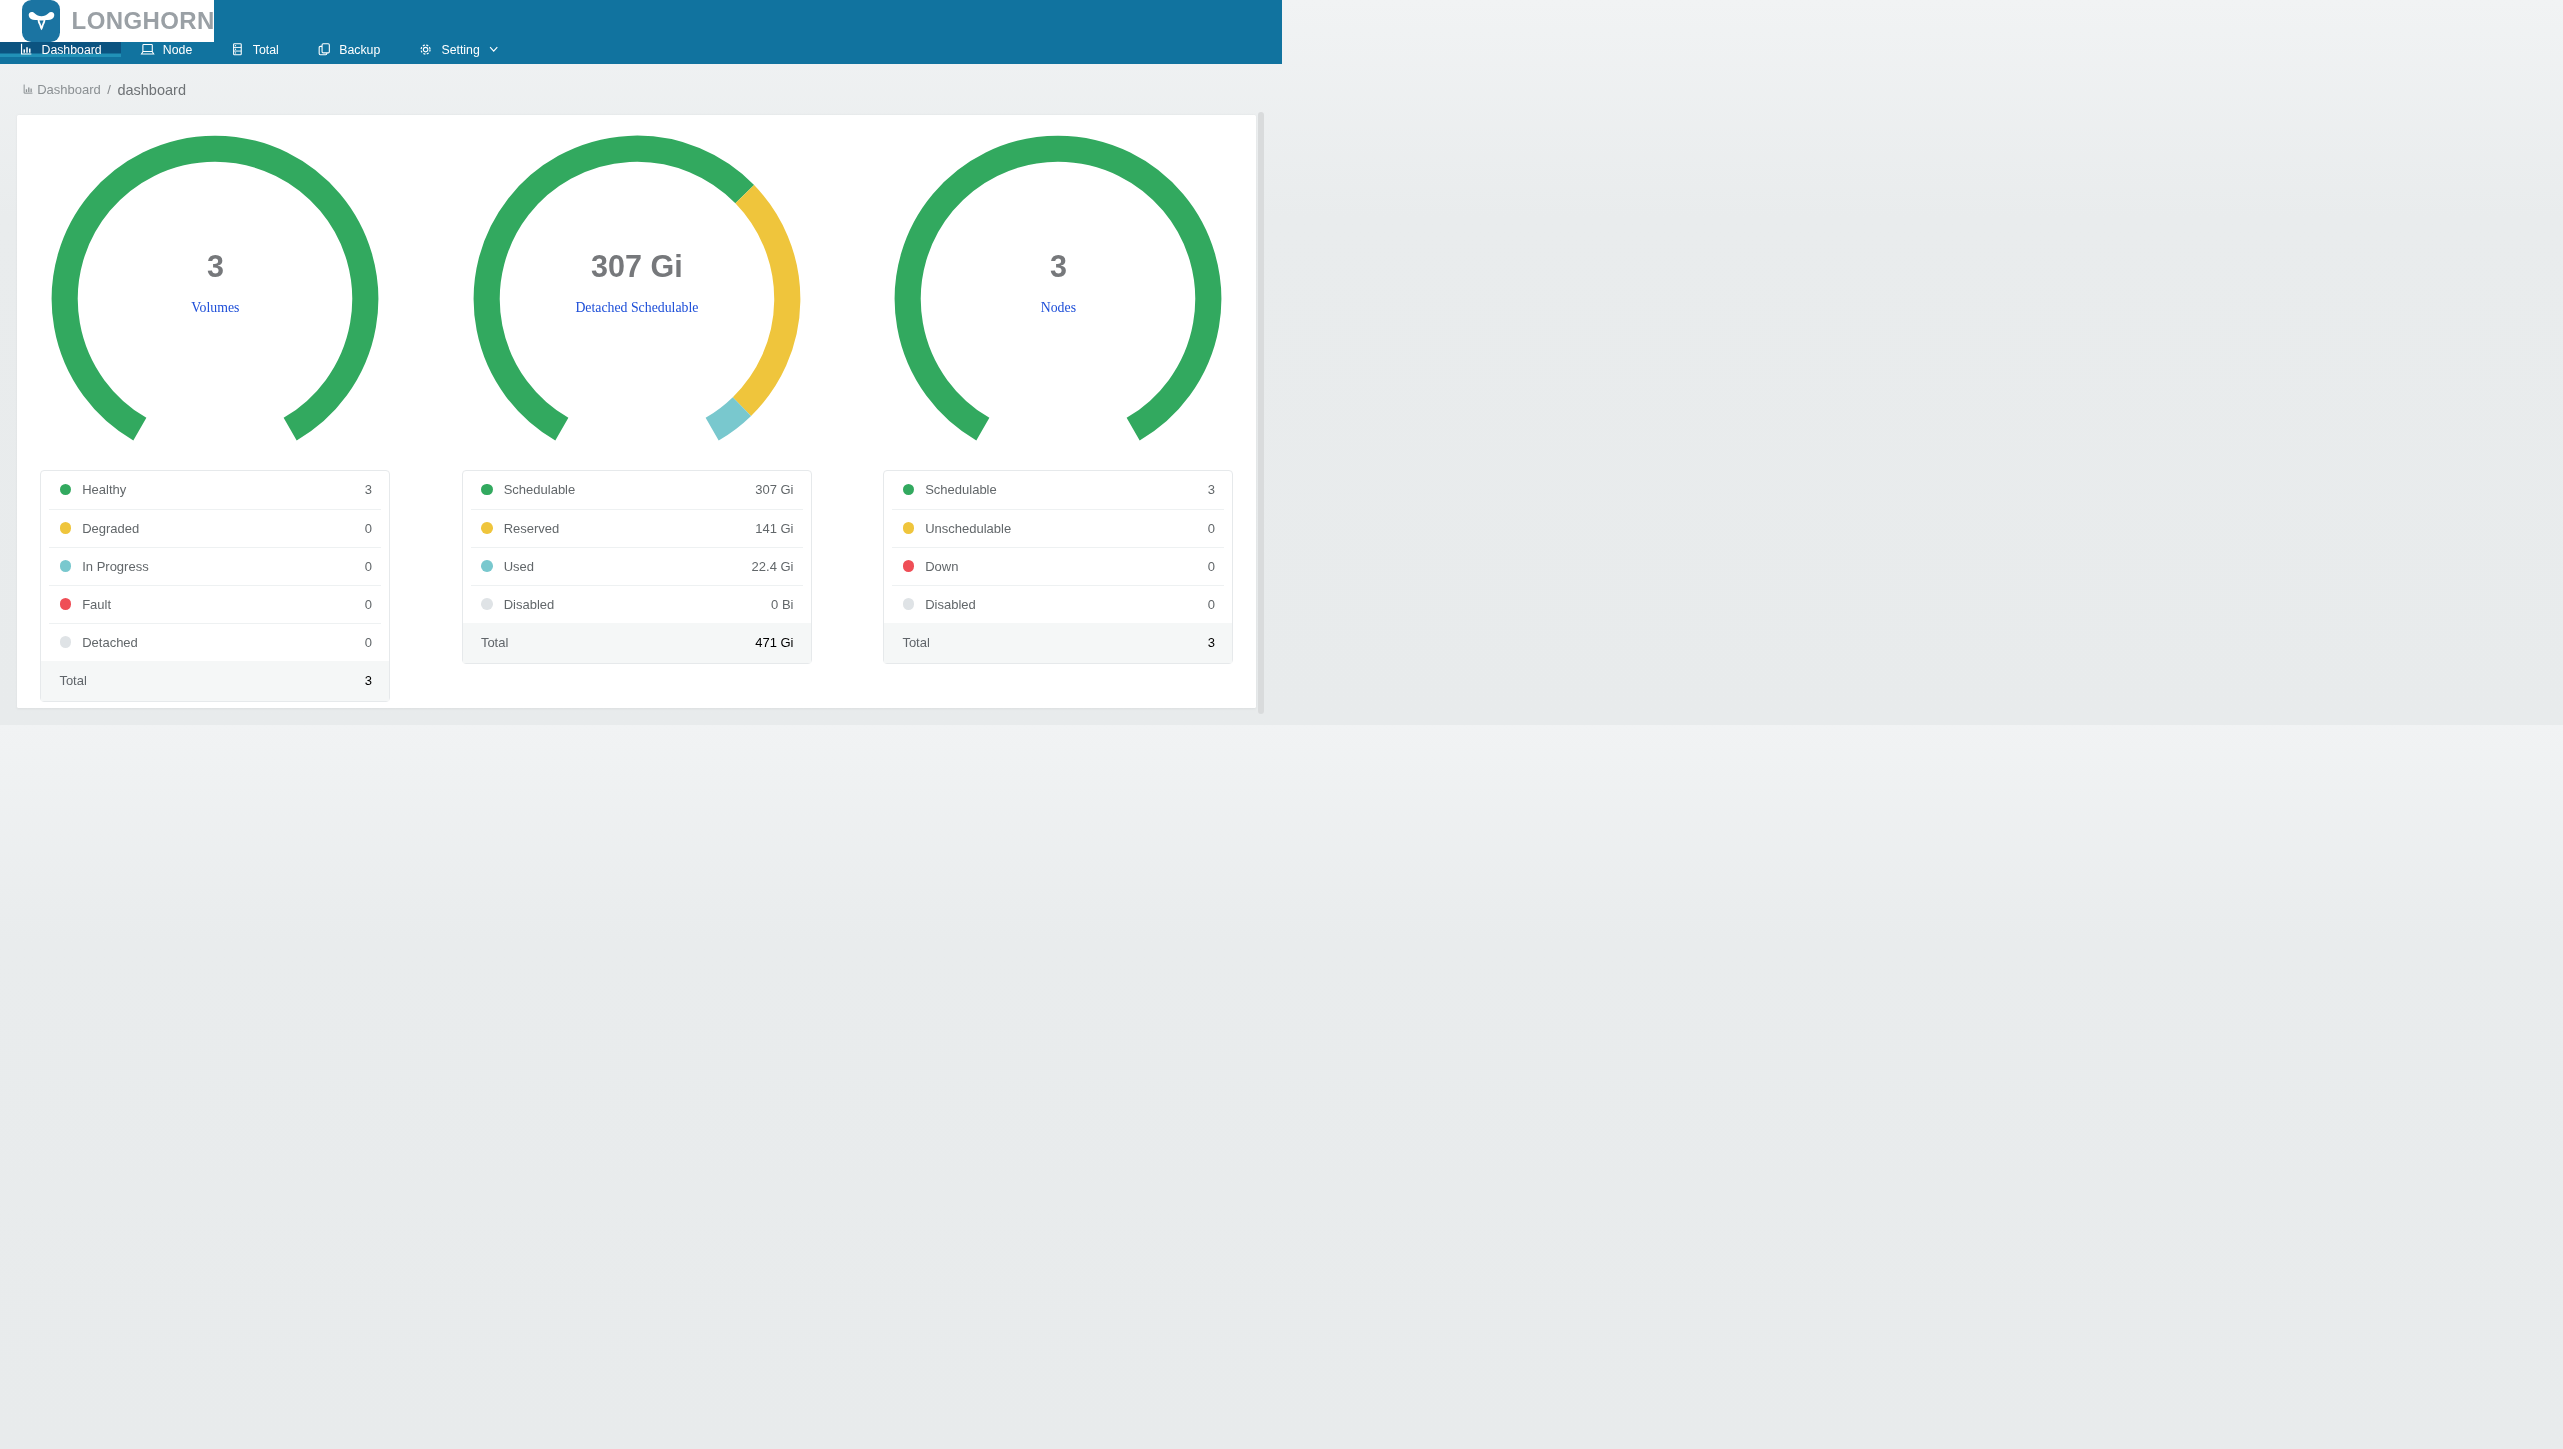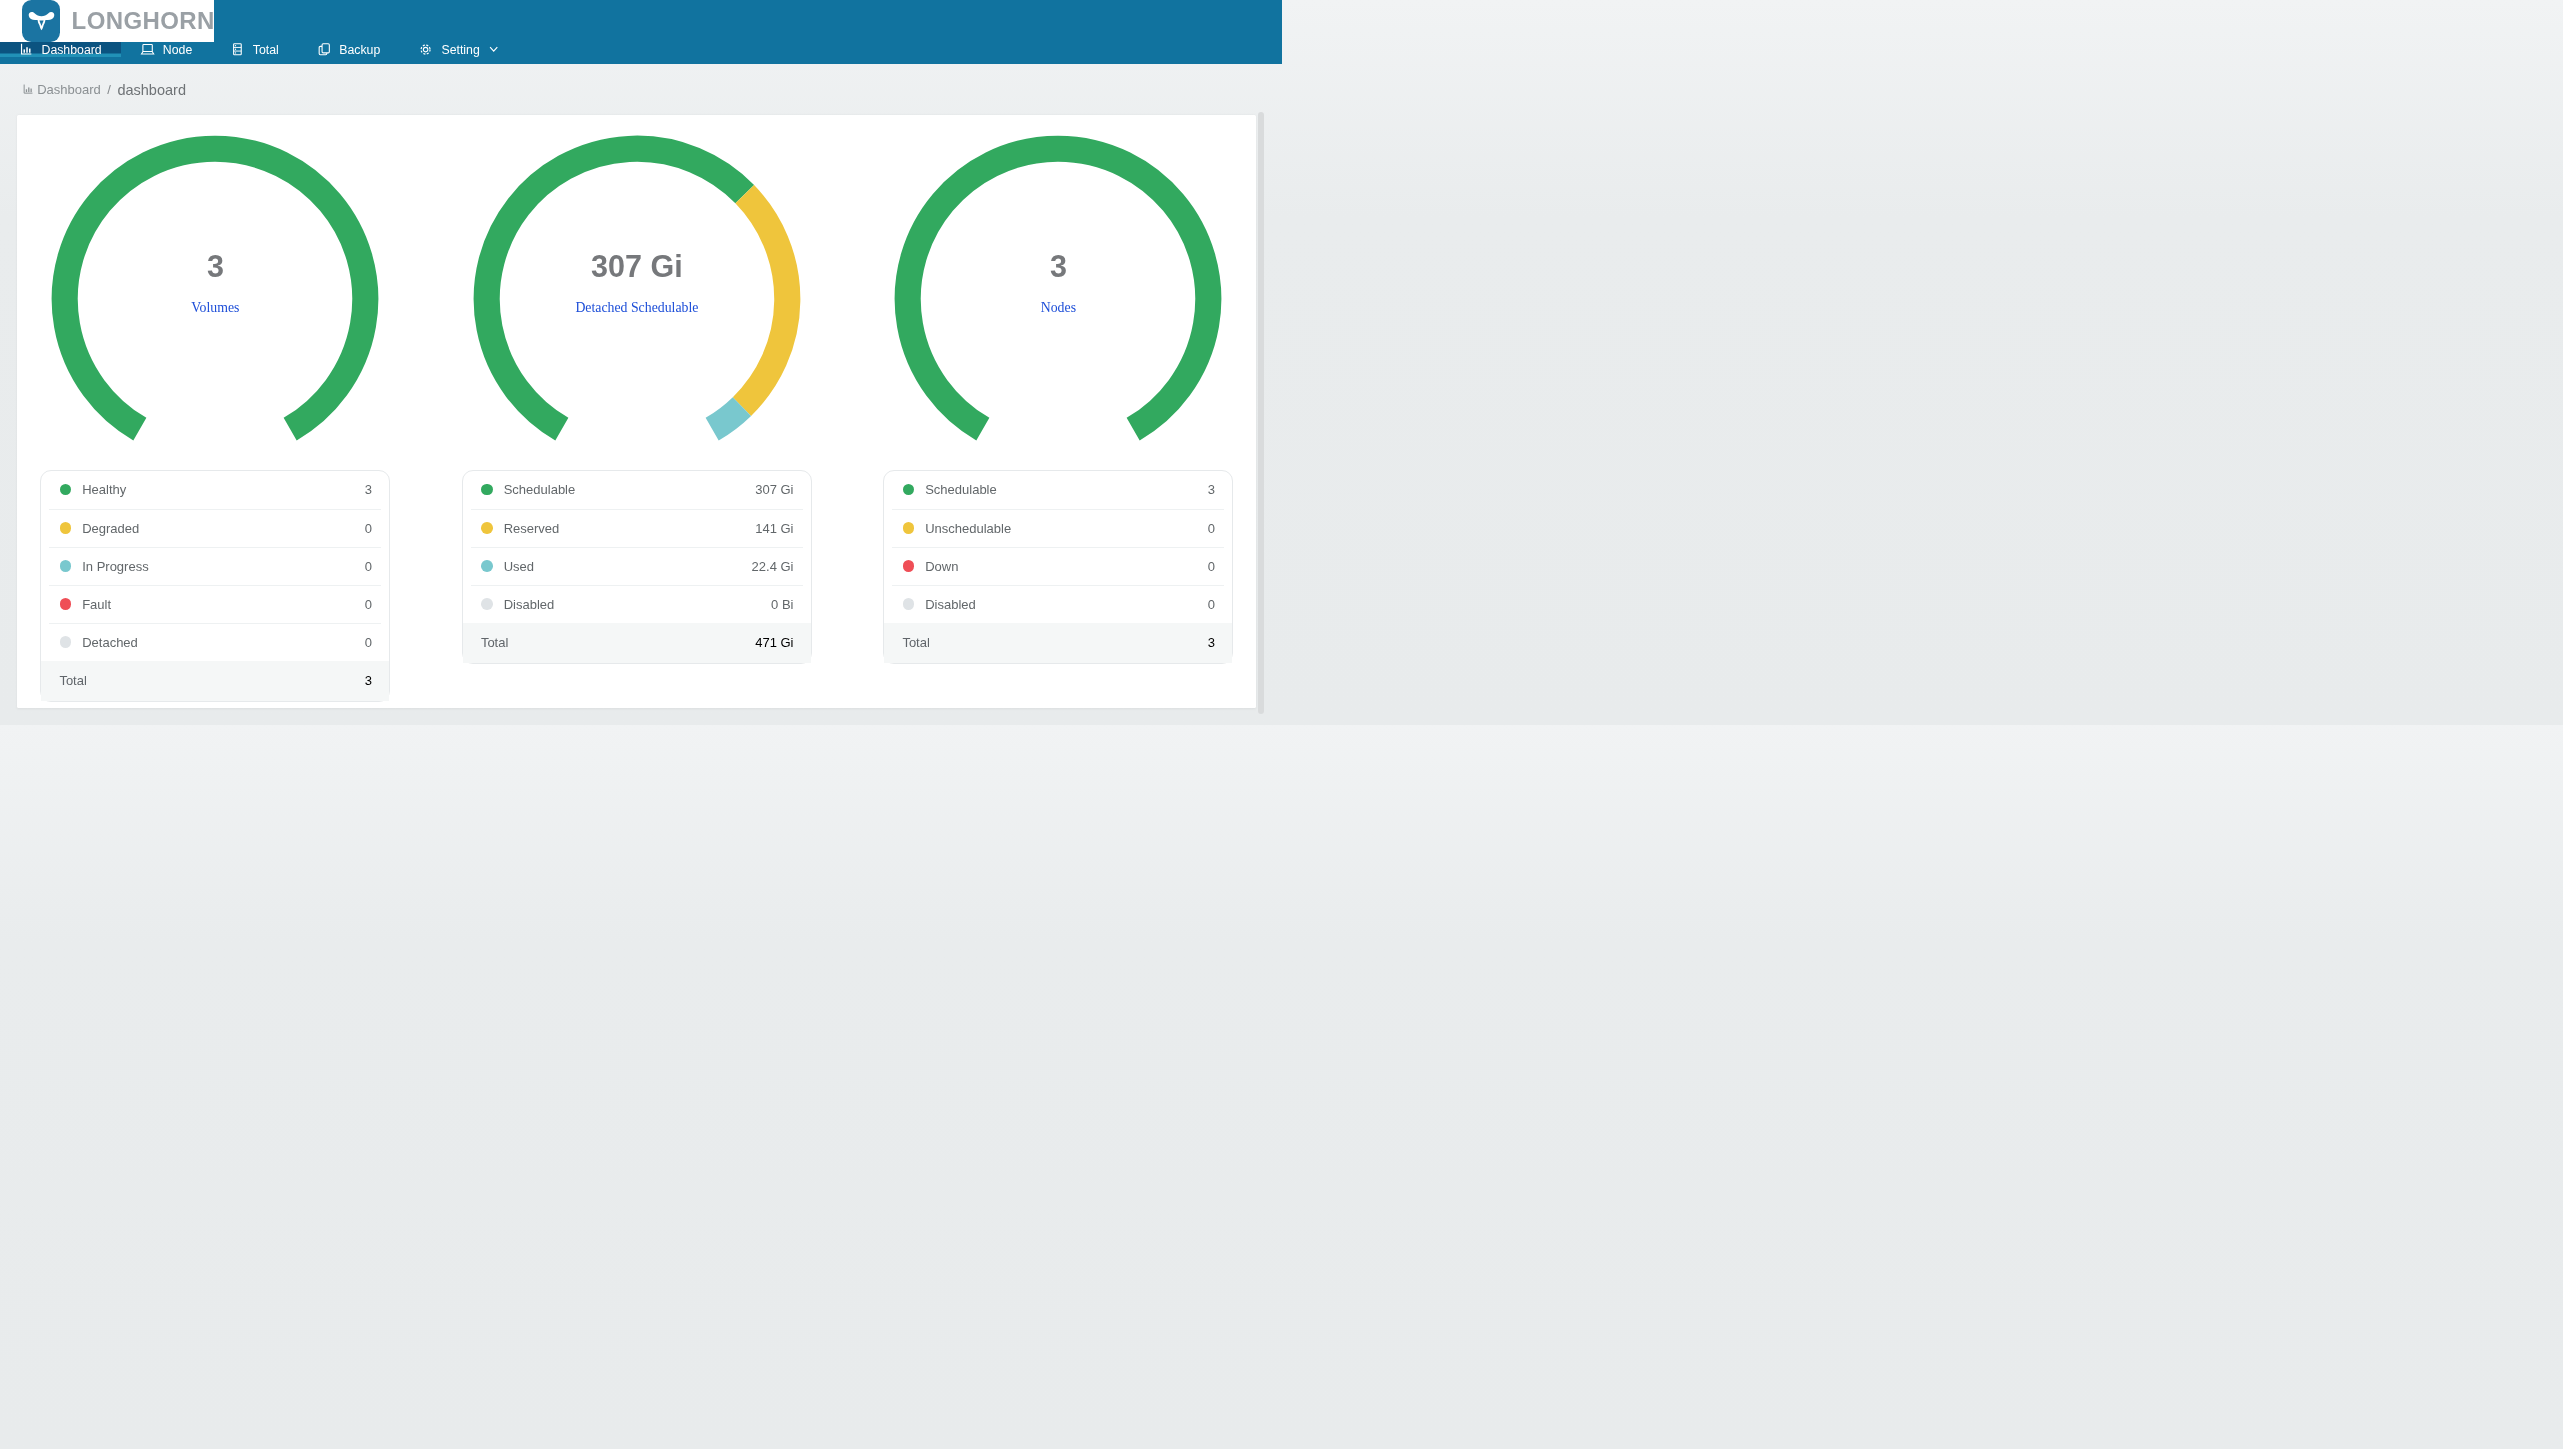--- a/index.html
+++ b/index.html
@@ -36,21 +36,21 @@
   .gauge-col{width:350px;flex:none;}
   .gauge-wrap{position:relative;width:334px;height:335px;margin:0 auto;}
   .gauge-center{
     position:absolute;left:0;top:0;width:334px;height:334px;
     display:flex;flex-direction:column;align-items:center;justify-content:center;
     pointer-events:none;
   }
   .gauge-value{font-size:30.5px;font-weight:700;color:#76787b;margin-top:-33px;}
   .gauge-label{font-size:13.8px;color:#1d4ed8;margin-top:16px;font-family:Liberation Serif, serif;}
   
-  .legend{border:0.7px solid #e6e9eb;border-radius:11px;margin-top:2.2px;background:#fff;}
+  .legend{border:0.7px solid #e6e9eb;border-radius:4px;margin-top:2.2px;background:#fff;}
   .legend-row{display:flex;align-items:center;height:38px;margin:0 8px;padding:0 9.4px 0 10.2px;box-sizing:border-box;}
   .legend-row + .legend-row{border-top:0.7px solid #eef1f2;}
   .dot{width:11.6px;height:11.6px;border-radius:50%;flex:none;margin-right:11px;}
   .l-label{font-size:13px;color:#62676a;}
   .l-value{margin-left:auto;font-size:13px;color:#62676a;}
   .legend-total{display:flex;align-items:center;height:40px;background:#f5f7f7;padding:0 17.4px 0 18px;box-sizing:border-box;gap:38px;}
   .t-label{font-size:13px;color:#60656a;}
   .t-value{margin-left:auto;font-size:13px;color:#000000;}
   
   .scroll-thumb{position:absolute;left:1258px;top:112px;width:5.8px;height:602px;border-radius:3.6px;background:#d9dbdc;}

